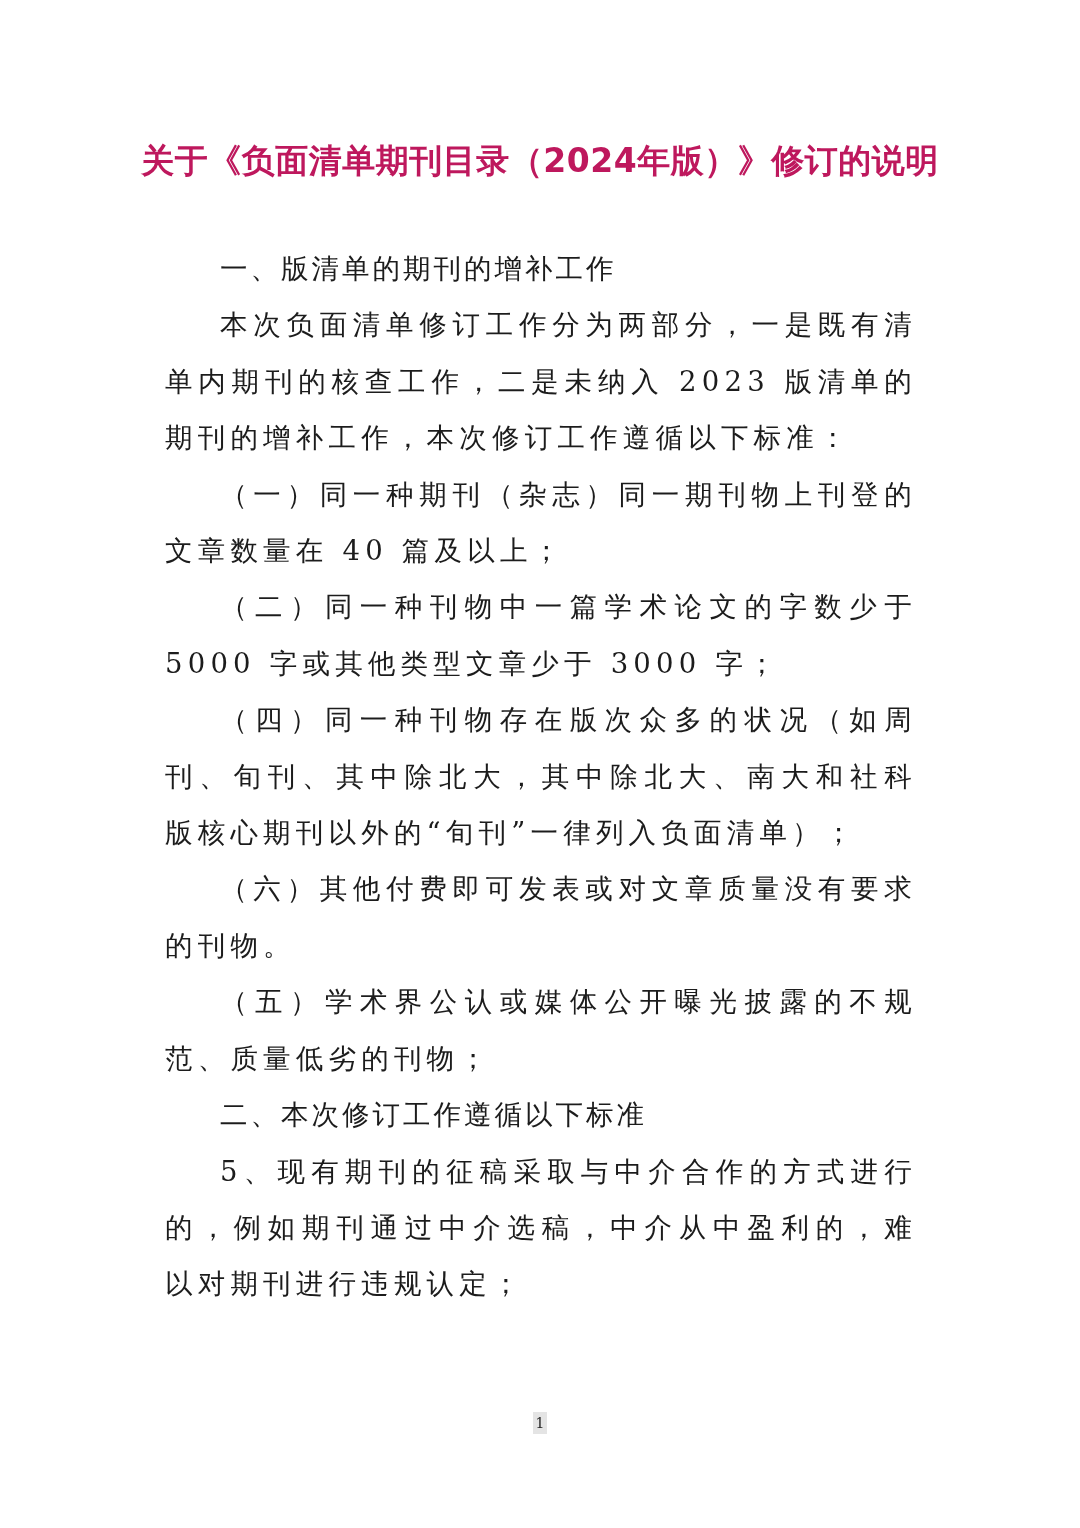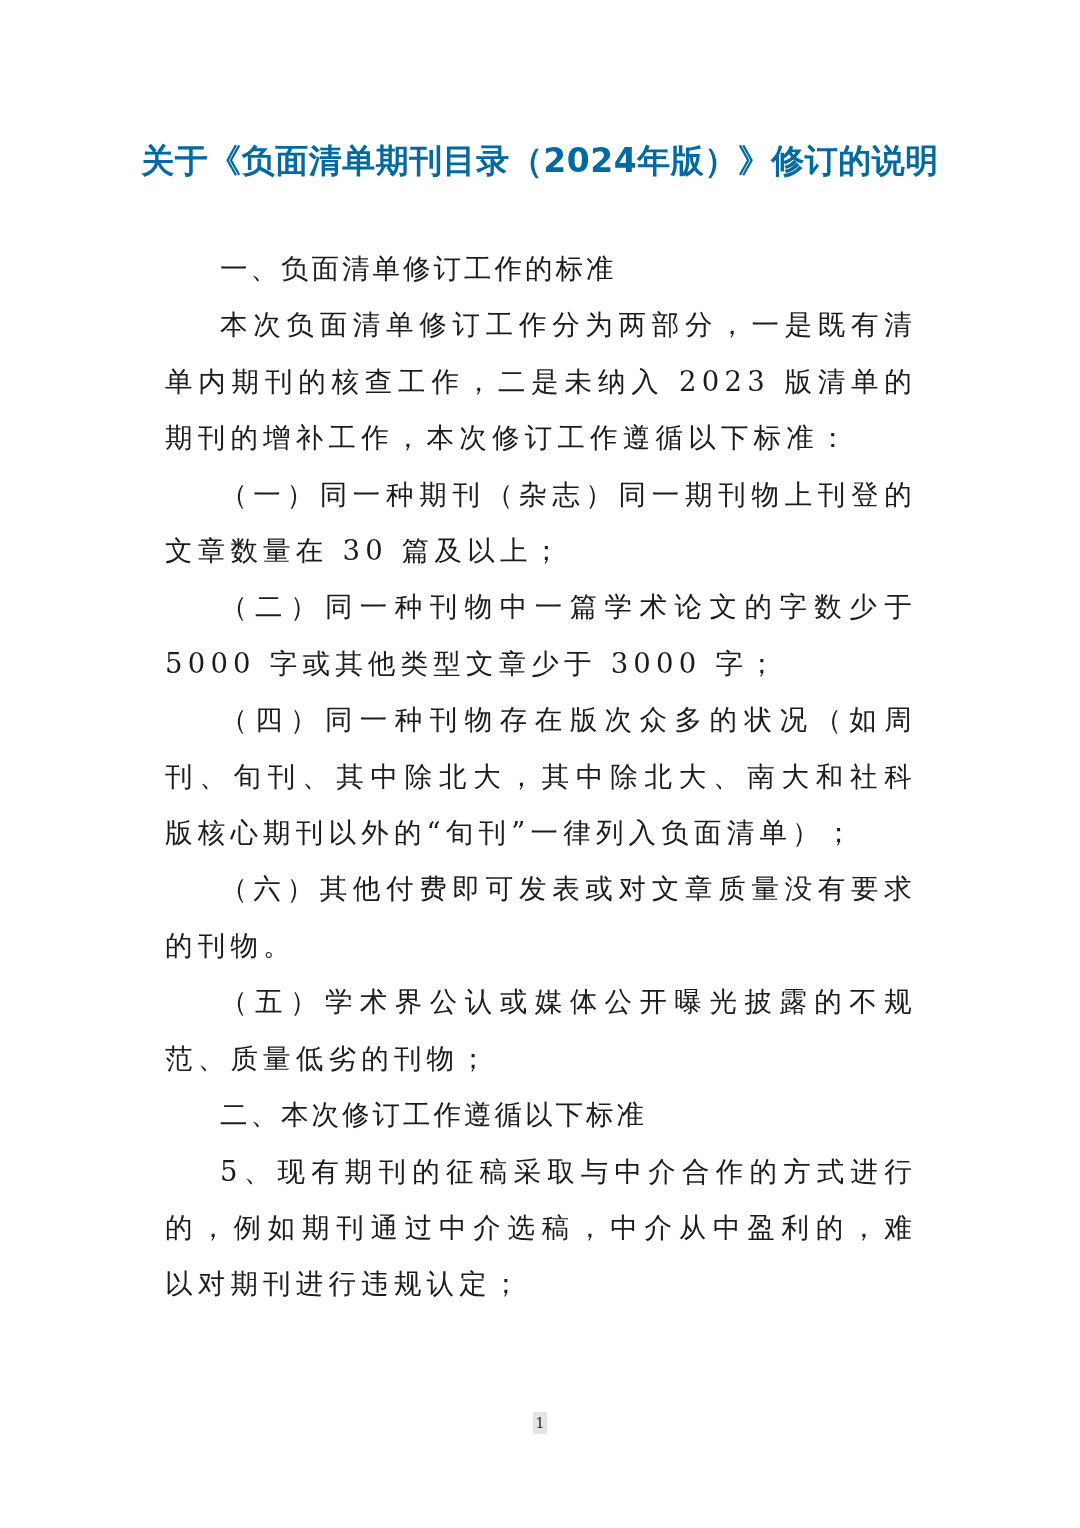--- a/index.html
+++ b/index.html
@@ -24,21 +24,21 @@
     .title {
       position: absolute;
       left: 0;
       top: 137px;
       width: 1080px;
       text-align: center;
       font-family: "DejaVu Sans", "Liberation Sans", sans-serif;
       font-size: 33px;
       font-weight: bold;
       letter-spacing: 0.5px;
-      color: #0369a1;
+      color: #be185d;
       line-height: 48px;
     }
     .body-text {
       position: absolute;
       left: 165px;
       width: 752px;
       top: 240px;
       font-size: 27.5px;
       line-height: 56.4px;
       letter-spacing: 5.2px;
@@ -66,23 +66,23 @@
       color: #222;
     }
   </style>
 </head>
 <body>
 
 <div class="page">
   <div class="title">关于《负面清单期刊目录（2024年版）》修订的说明</div>
 
   <div class="body-text">
-    <p class="heading">一、负面清单修订工作的标准</p>
+    <p class="heading">一、版清单的期刊的增补工作</p>
     <p>本次负面清单修订工作分为两部分，一是既有清单内期刊的核查工作，二是未纳入 2023 版清单的期刊的增补工作，本次修订工作遵循以下标准：</p>
-    <p>（一）同一种期刊（杂志）同一期刊物上刊登的文章数量在 30 篇及以上；</p>
+    <p>（一）同一种期刊（杂志）同一期刊物上刊登的文章数量在 40 篇及以上；</p>
     <p>（二）同一种刊物中一篇学术论文的字数少于 5000 字或其他类型文章少于 3000 字；</p>
     <p>（四）同一种刊物存在版次众多的状况（如周刊、旬刊、其中除北大，其中除北大、南大和社科版核心期刊以外的“旬刊”一律列入负面清单）；</p>
     <p>（六）其他付费即可发表或对文章质量没有要求的刊物。</p>
     <p>（五）学术界公认或媒体公开曝光披露的不规范、质量低劣的刊物；</p>
     <p class="heading">二、本次修订工作遵循以下标准</p>
     <p>5、现有期刊的征稿采取与中介合作的方式进行的，例如期刊通过中介选稿，中介从中盈利的，难以对期刊进行违规认定；</p>
   </div>
 
   <div class="page-number">1</div>
 </div>

